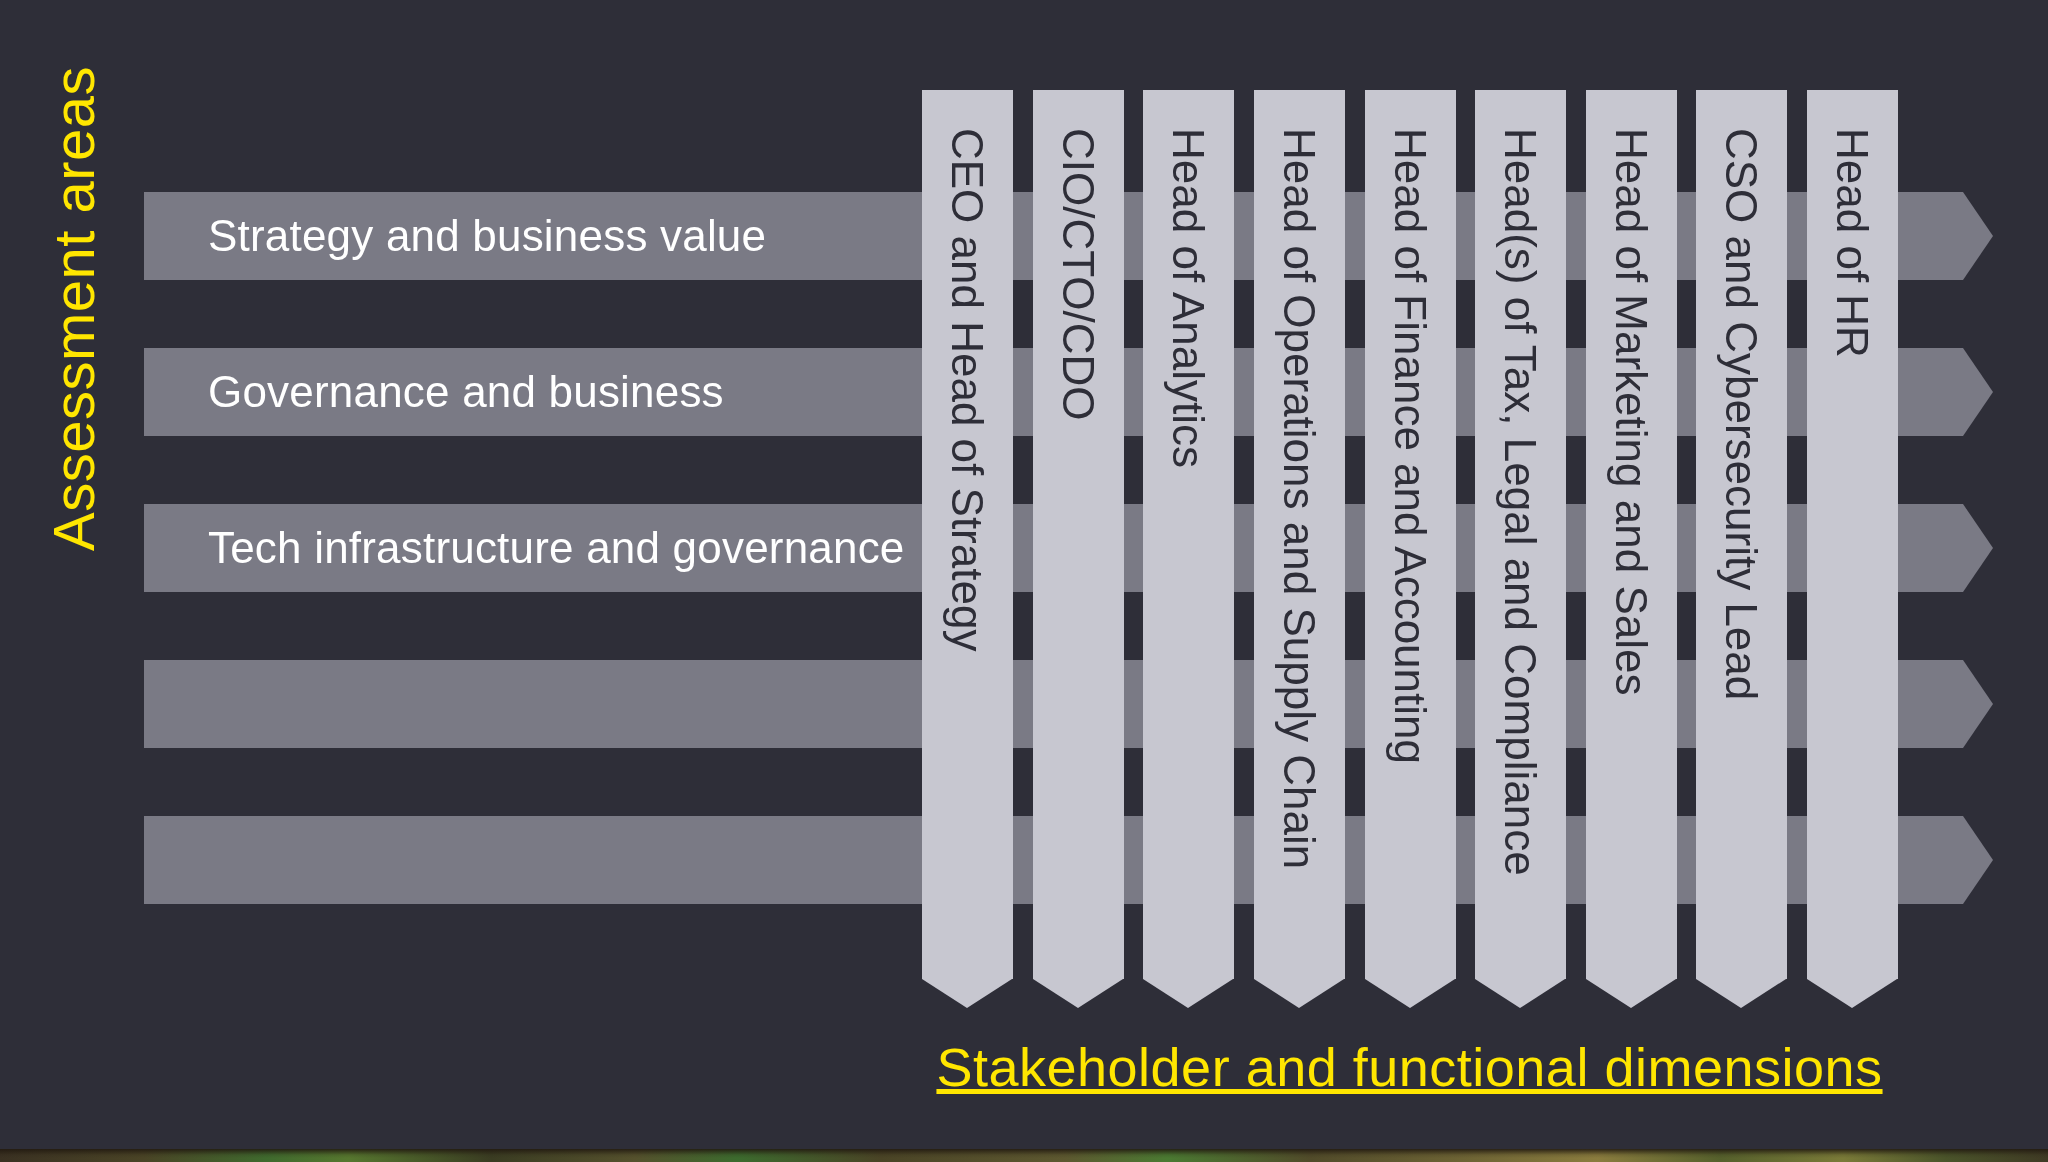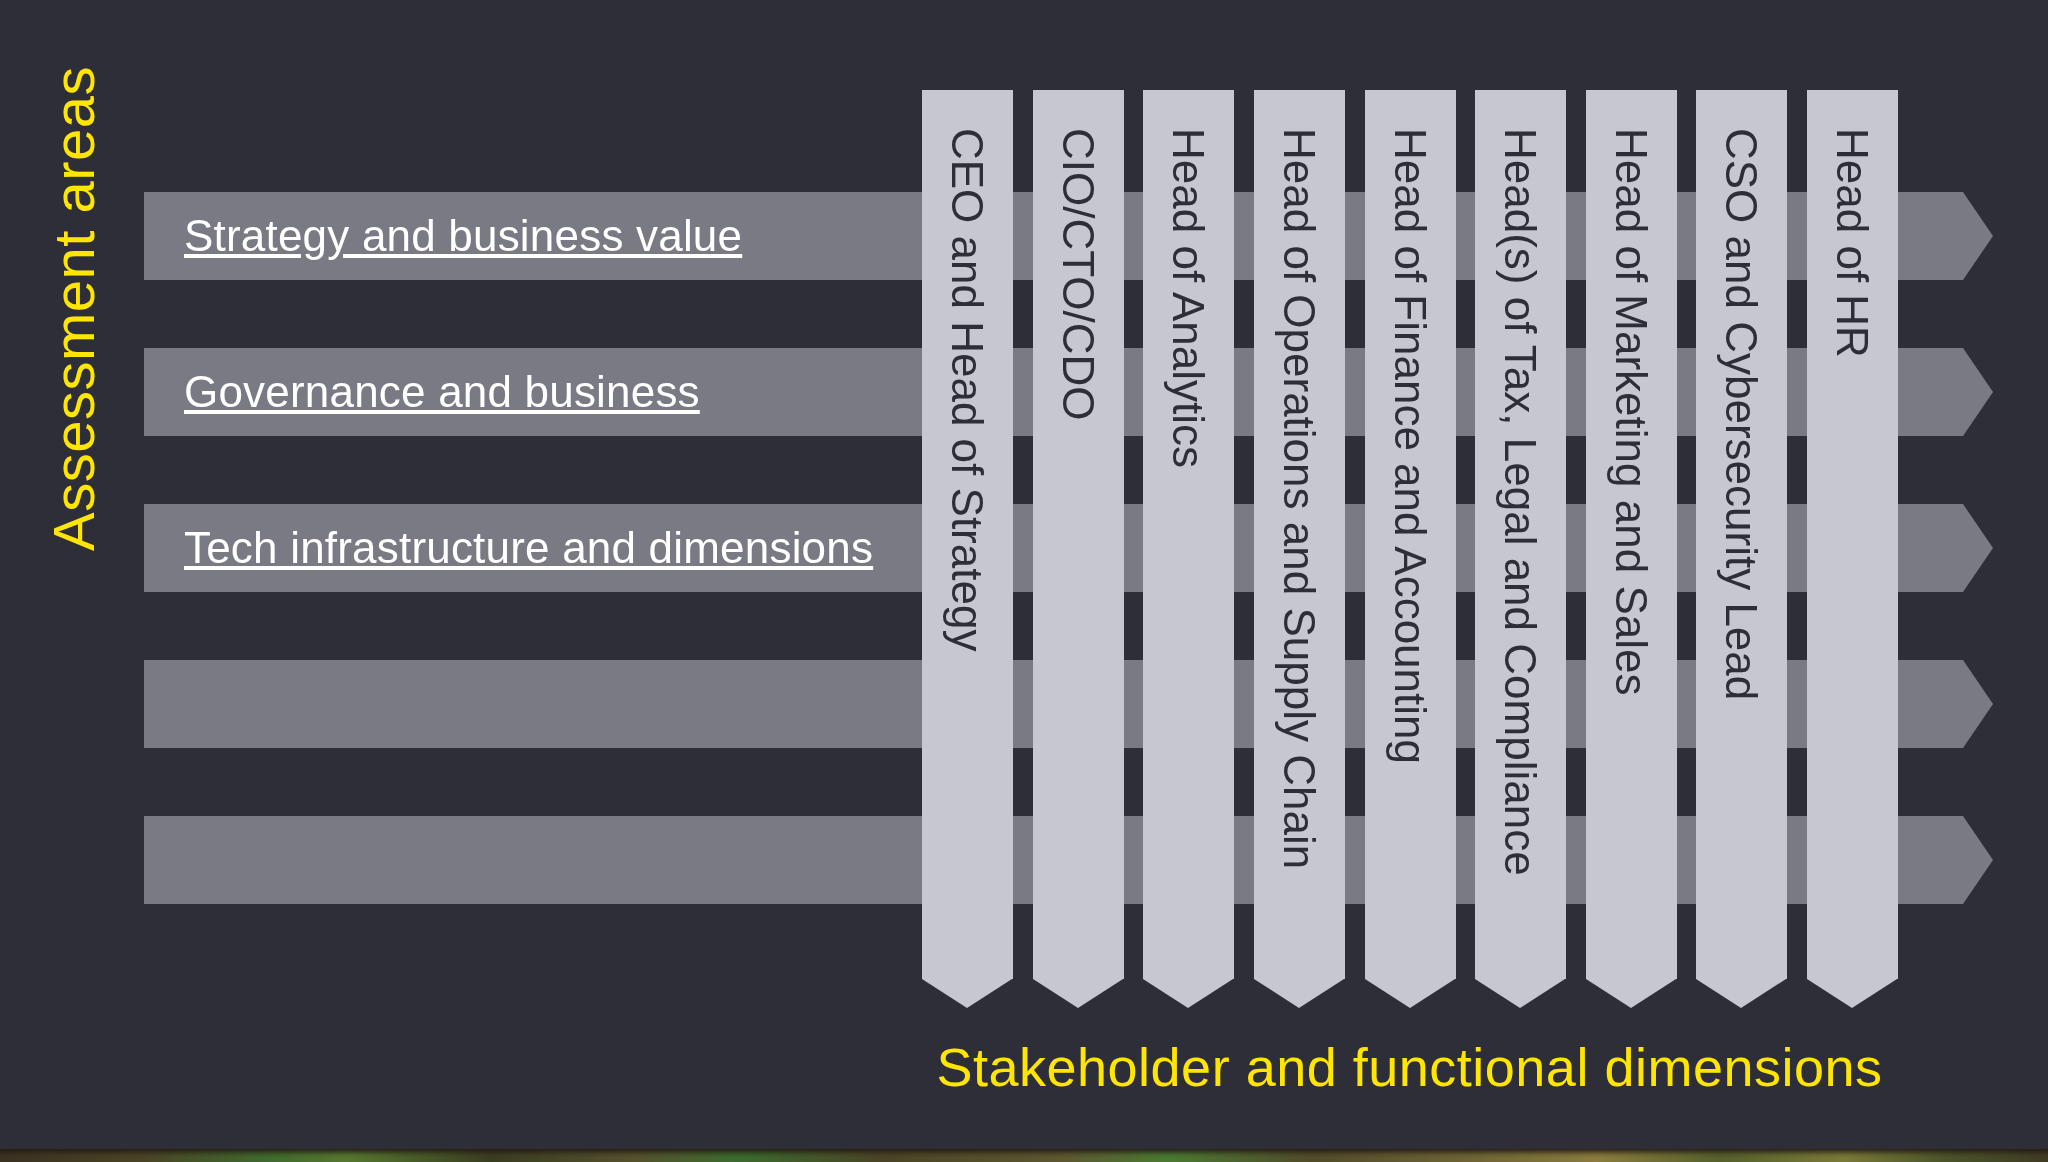--- a/index.html
+++ b/index.html
@@ -19,23 +19,23 @@
     transform:translate(-50%,-50%) rotate(-90deg);
   }
   
   .row-bar{
     position:absolute;left:144px;width:1819px;height:88px;
     background:var(--rowbar,#7A7A85);
     display:flex;align-items:center;
     z-index:1;
   }
   .row-label{
-    padding-left:40px;
+    padding-left:64px;
     font-size:44px;color:var(--rowtext,#FFFFFF);
-    white-space:nowrap;letter-spacing:.2px;text-decoration:underline;
+    white-space:nowrap;letter-spacing:.2px;
   }
   .row-arrow{
     position:absolute;left:100%;top:0;width:0;height:0;
     border-left:30px solid var(--rowbar,#7A7A85);
     border-top:44px solid transparent;
     border-bottom:44px solid transparent;
   }
   
   .col-bar{
     position:absolute;top:90px;width:91px;height:889px;
@@ -58,20 +58,21 @@
     border-left:45.5px solid transparent;
     border-right:45.5px solid transparent;
   }
   
   .bottom-title{
     position:absolute;left:912px;top:1036px;width:995px;
     text-align:center;white-space:nowrap;
     font-size:54px;letter-spacing:.5px;
     color:var(--yellow,#FFE600);
     z-index:4;
+    text-decoration:underline;
   }
   
   .photo-strip{
     position:absolute;left:0;right:0;bottom:0;height:13px;
     background:
       linear-gradient(180deg, rgba(34,26,16,.9) 0%, rgba(34,26,16,.15) 45%, rgba(0,0,0,0) 70%),
       linear-gradient(90deg,
         #3a3122 0%, #4a4426 7%, #3f6a2e 13%, #56772f 17%, #3a3c22 24%,
         #55512d 31%, #3c6b2e 36%, #4a4426 43%, #5d5830 52%, #4a7a32 57%,
         #514b2a 64%, #6f6535 72%, #8a7c3e 78%, #55602c 84%, #7a7a38 90%,
@@ -91,21 +92,21 @@
   <div id="rows">
       <div class="row-bar" style="top: 192px;">
         <span class="row-label">Strategy and business value</span>
         <span class="row-arrow"></span>
       </div>
       <div class="row-bar" style="top: 348px;">
         <span class="row-label">Governance and business</span>
         <span class="row-arrow"></span>
       </div>
       <div class="row-bar" style="top: 504px;">
-        <span class="row-label">Tech infrastructure and dimensions</span>
+        <span class="row-label">Tech infrastructure and governance</span>
         <span class="row-arrow"></span>
       </div>
       <div class="row-bar" style="top: 660px;">
         <span class="row-arrow"></span>
       </div>
       <div class="row-bar" style="top: 816px;">
         <span class="row-arrow"></span>
       </div>
     </div>
 

